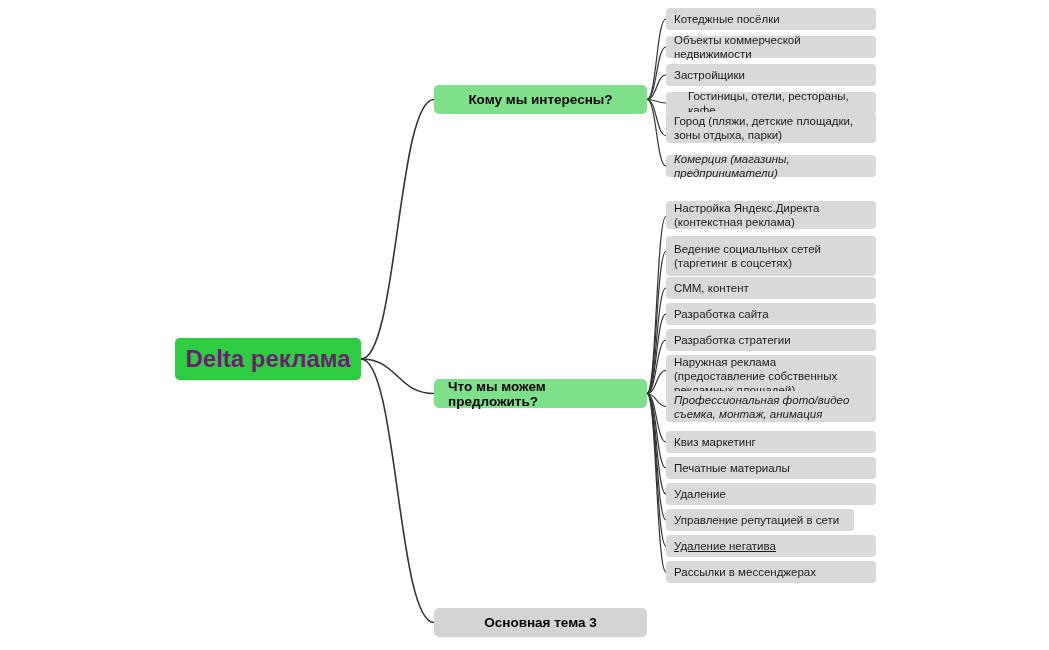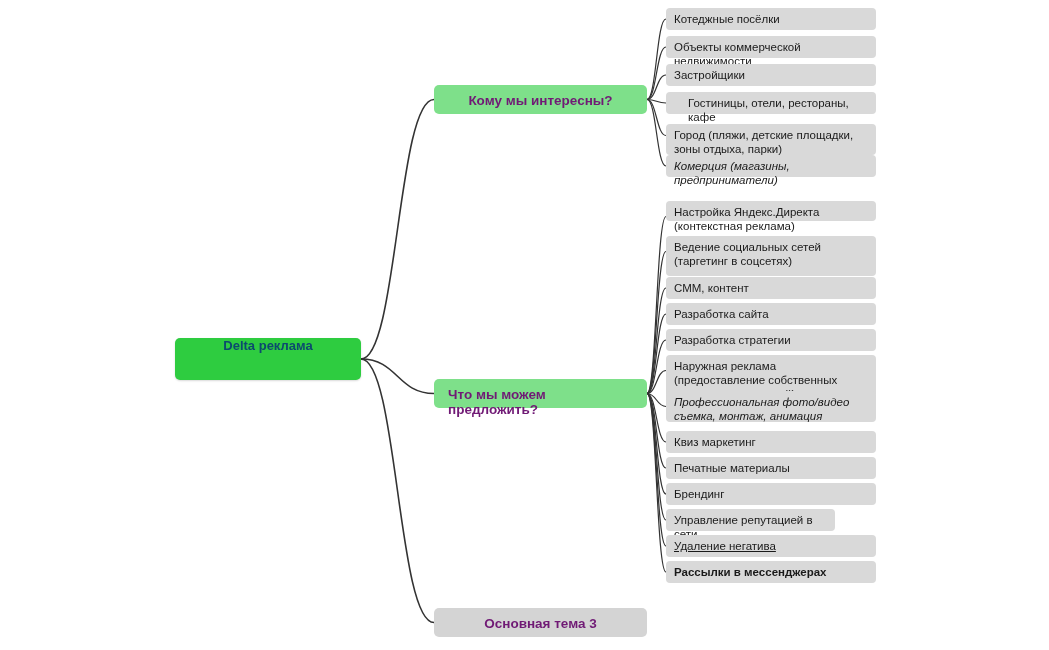--- a/index.html
+++ b/index.html
@@ -24,33 +24,34 @@
     left: 0;
     top: 0;
     width: 1049px;
     height: 650px;
     pointer-events: none;
   }
   .node {
     position: absolute;
     box-sizing: border-box;
     display: flex;
+    align-items: center;
     border-radius: 5px;
   }
   .root-node {
     background: #2ecc40;
-    color: #0c4a6e;
+    color: #701a75;
     font-weight: bold;
-    font-size: 13px;
+    font-size: 24px;
     justify-content: center;
     box-shadow: 0 1px 2px rgba(0,0,0,0.15);
   }
   .branch-node {
     background: #7ee08a;
-    color: #701a75;
+    color: #000000;
     font-weight: bold;
     font-size: 13.5px;
     padding: 8px 14px;
     justify-content: center;
   }
   .branch-node.plain {
     background: #d4d4d4;
   }
   .leaf-node {
     background: #d9d9d9;
@@ -104,30 +105,30 @@
       </div>
       <div class="node leaf-node" style="left: 666px; top: 36px; width: 210px; height: 22px;">
         <span>Объекты коммерческой недвижимости</span>
       </div>
       <div class="node leaf-node" style="left: 666px; top: 64px; width: 210px; height: 22px;">
         <span>Застройщики</span>
       </div>
       <div class="node leaf-node" style="left: 666px; top: 92px; width: 210px; height: 22px; padding-left: 22px;">
         <span>Гостиницы, отели, рестораны, кафе</span>
       </div>
-      <div class="node leaf-node" style="left: 666px; top: 124px; width: 210px; height: 31px;">
+      <div class="node leaf-node" style="left: 666px; top: 112px; width: 210px; height: 31px;">
         <span>Город (пляжи, детские площадки, зоны отдыха, парки)</span>
       </div>
       <div class="node leaf-node" style="left: 666px; top: 155px; width: 210px; height: 22px; font-style: italic;">
         <span>Комерция (магазины, предприниматели)</span>
       </div>
       <div class="node branch-node" style="left: 434px; top: 379px; width: 213px; height: 29px;">
         <span>Что мы можем предложить?</span>
       </div>
-      <div class="node leaf-node" style="left: 666px; top: 201px; width: 210px; height: 20px;">
+      <div class="node leaf-node" style="left: 666px; top: 201px; width: 210px; height: 28px;">
         <span>Настройка Яндекс.Директа (контекстная реклама)</span>
       </div>
       <div class="node leaf-node" style="left: 666px; top: 236px; width: 210px; height: 40px;">
         <span>Ведение социальных сетей (таргетинг в соцсетях)</span>
       </div>
       <div class="node leaf-node" style="left: 666px; top: 277px; width: 210px; height: 22px;">
         <span>СММ, контент</span>
       </div>
       <div class="node leaf-node" style="left: 666px; top: 303px; width: 210px; height: 22px;">
         <span>Разработка сайта</span>
@@ -141,28 +142,28 @@
       <div class="node leaf-node" style="left: 666px; top: 391px; width: 210px; height: 31px; font-style: italic;">
         <span>Профессиональная фото/видео съемка, монтаж, анимация</span>
       </div>
       <div class="node leaf-node" style="left: 666px; top: 431px; width: 210px; height: 22px;">
         <span>Квиз маркетинг</span>
       </div>
       <div class="node leaf-node" style="left: 666px; top: 457px; width: 210px; height: 22px;">
         <span>Печатные материалы</span>
       </div>
       <div class="node leaf-node" style="left: 666px; top: 483px; width: 210px; height: 22px;">
-        <span>Брендинг</span>
+        <span>Удаление</span>
       </div>
-      <div class="node leaf-node" style="left: 666px; top: 509px; width: 169px; height: 22px;">
+      <div class="node leaf-node" style="left: 666px; top: 509px; width: 188px; height: 22px;">
         <span>Управление репутацией в сети</span>
       </div>
       <div class="node leaf-node" style="left: 666px; top: 535px; width: 210px; height: 22px; text-decoration: underline;">
         <span>Удаление негатива</span>
       </div>
-      <div class="node leaf-node" style="left: 666px; top: 561px; width: 210px; height: 22px; font-weight: bold;">
+      <div class="node leaf-node" style="left: 666px; top: 561px; width: 210px; height: 22px;">
         <span>Рассылки в мессенджерах</span>
       </div>
       <div class="node branch-node plain" style="left: 434px; top: 608px; width: 213px; height: 29px;">
         <span>Основная тема 3</span>
       </div>
     </div>
 </div>
 
 </body></html>

